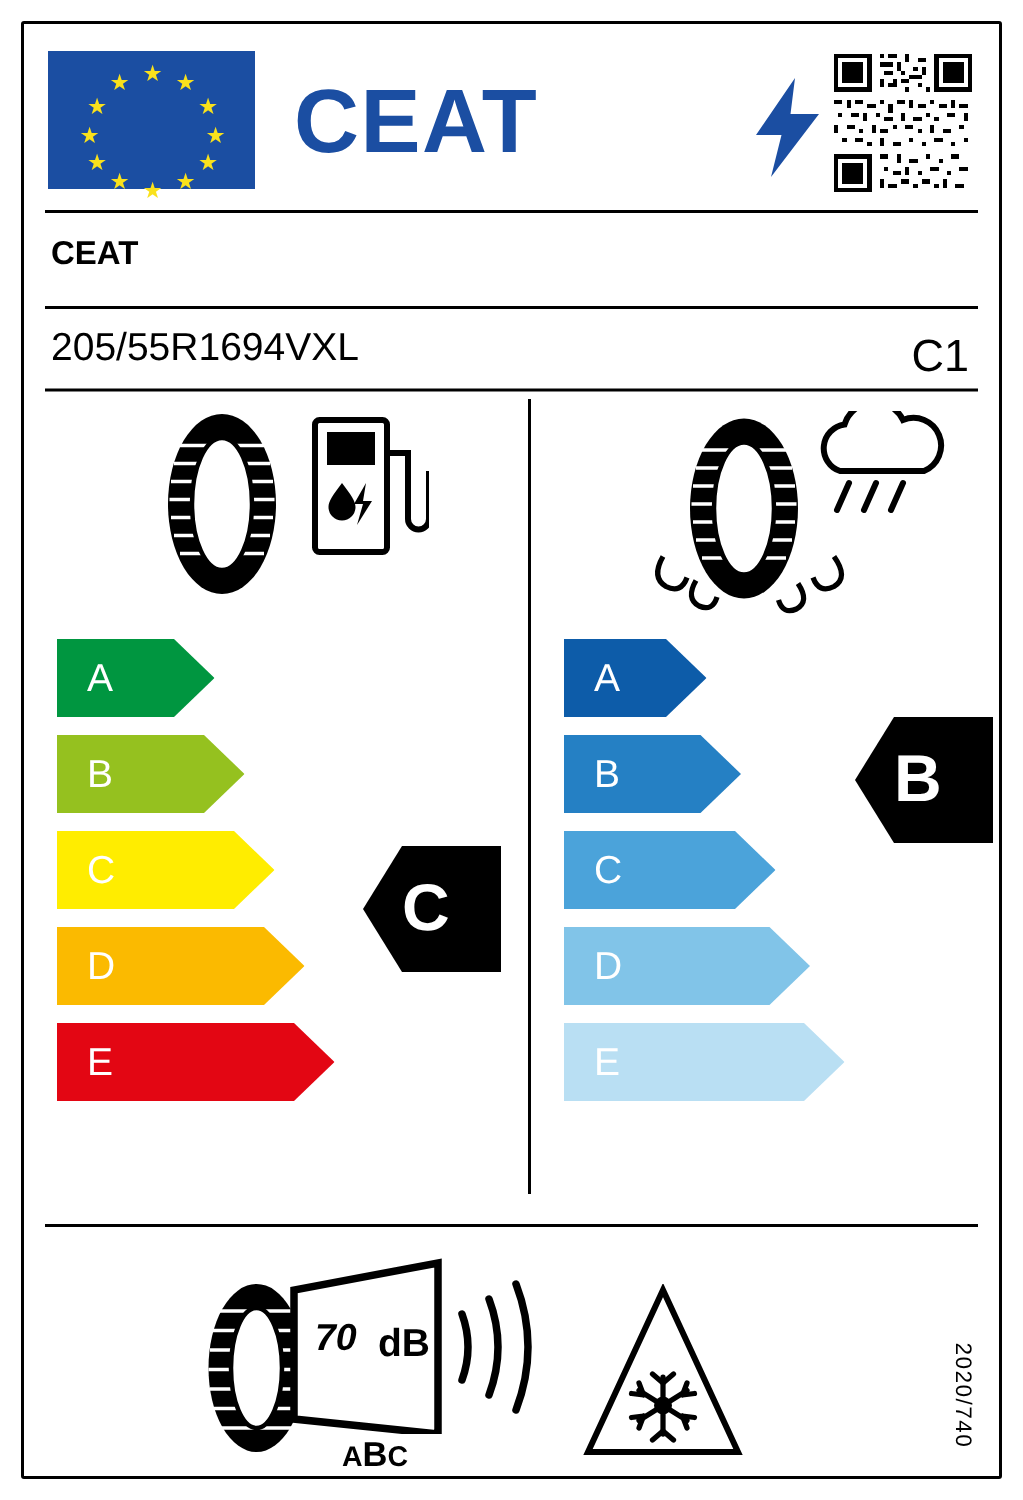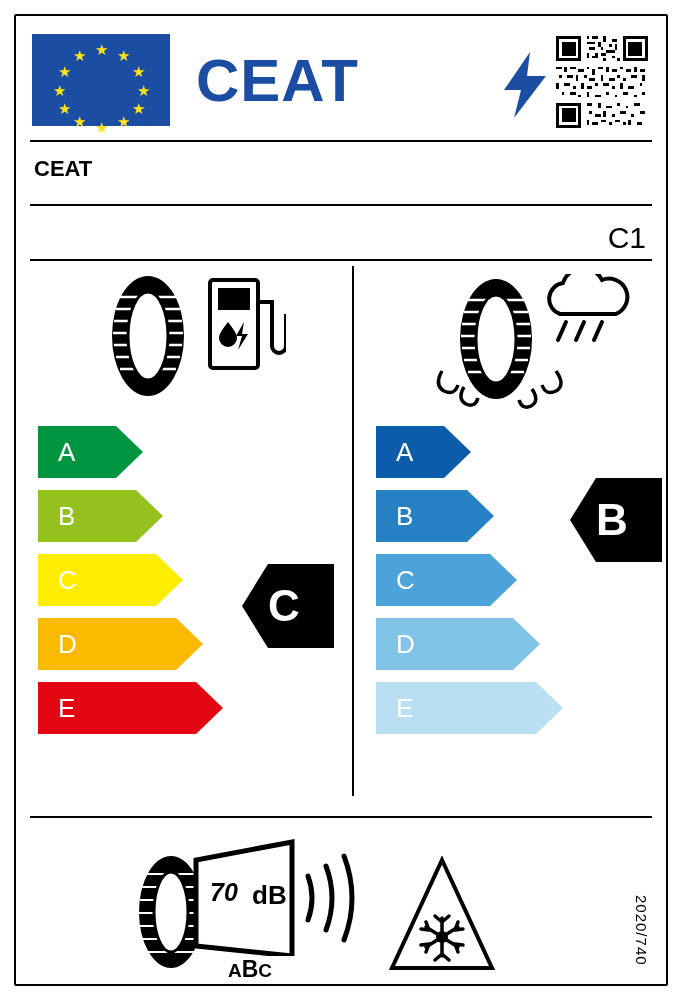--- a/index.html
+++ b/index.html
@@ -303,20 +303,21 @@
       </g>
     </svg>
   </div>
 
   <div class="rule" style="top:124px;"></div>
 
   <div class="brand">CEAT</div>
 
   <div class="rule" style="top:188px;"></div>
 
+  <div class="size">205/55R1694VXL</div>
   <div class="class-code">C1</div>
 
   <div class="rule" style="top:243px;"></div>
 
   <div class="v-divider"></div>
 
   <svg class="pict" style="left:70px; top:255px;" width="200" height="130" viewBox="0 0 200 130">
     <ellipse cx="62" cy="65" rx="36" ry="60" fill="#000"></ellipse>
     <ellipse cx="62" cy="65" rx="20" ry="44" fill="#fff"></ellipse>
     <g stroke="#fff" stroke-width="2.4">

